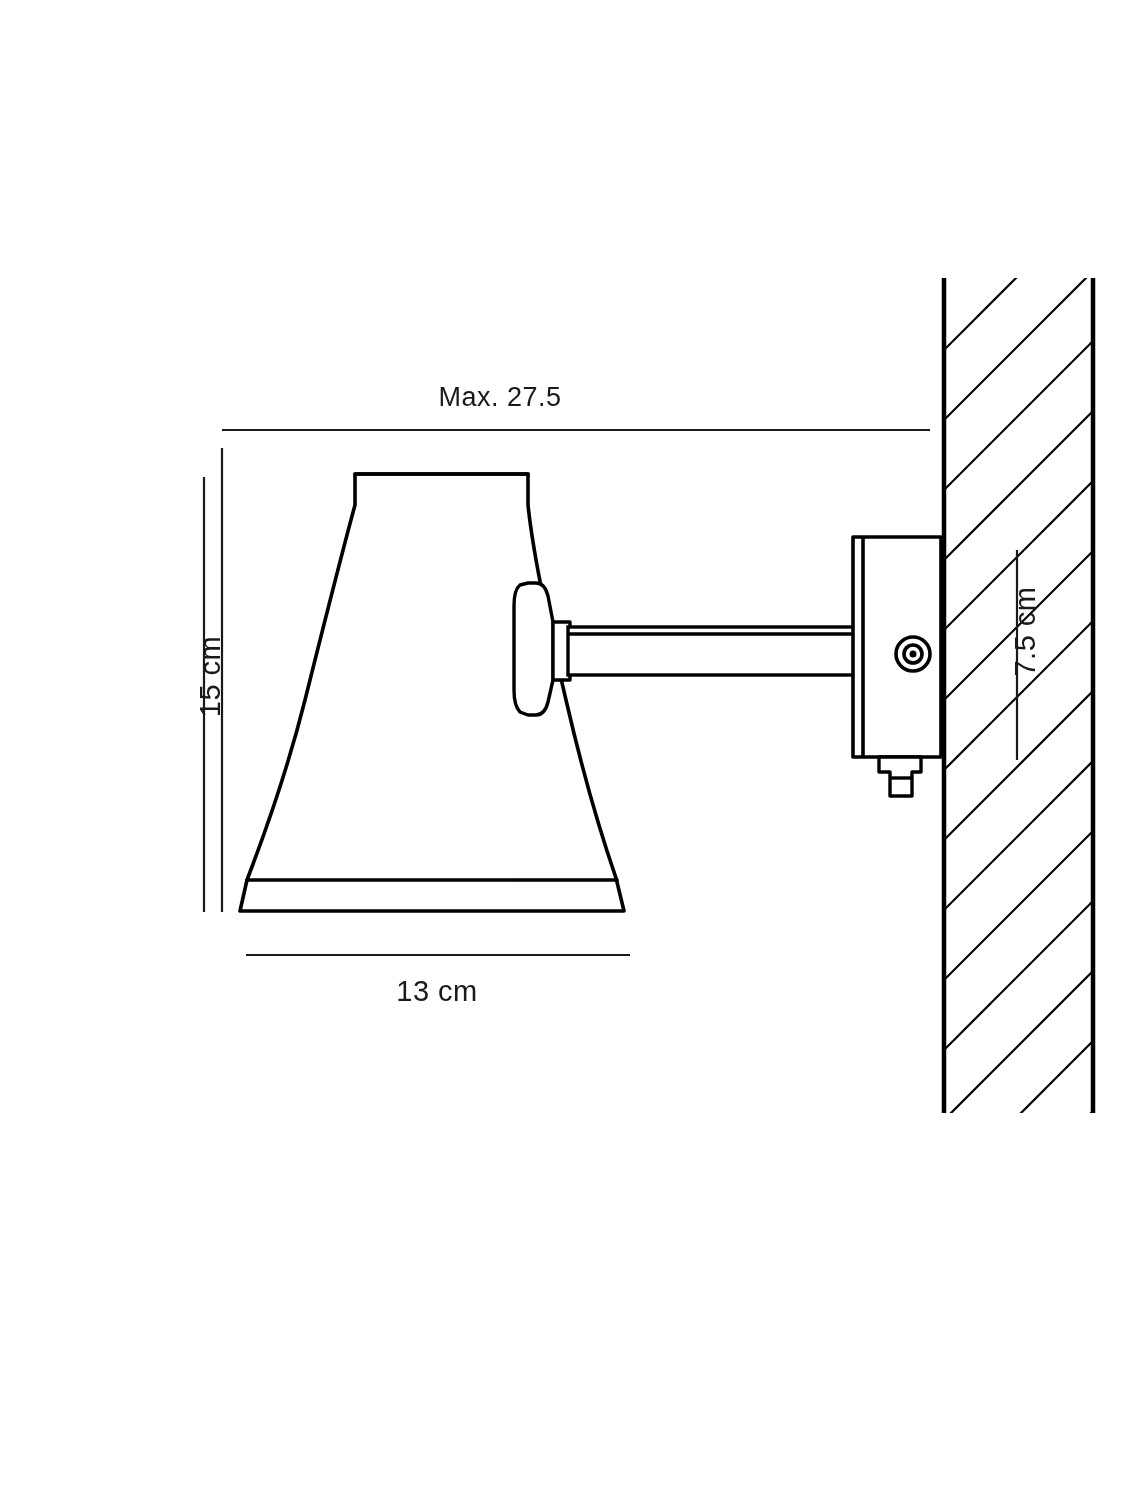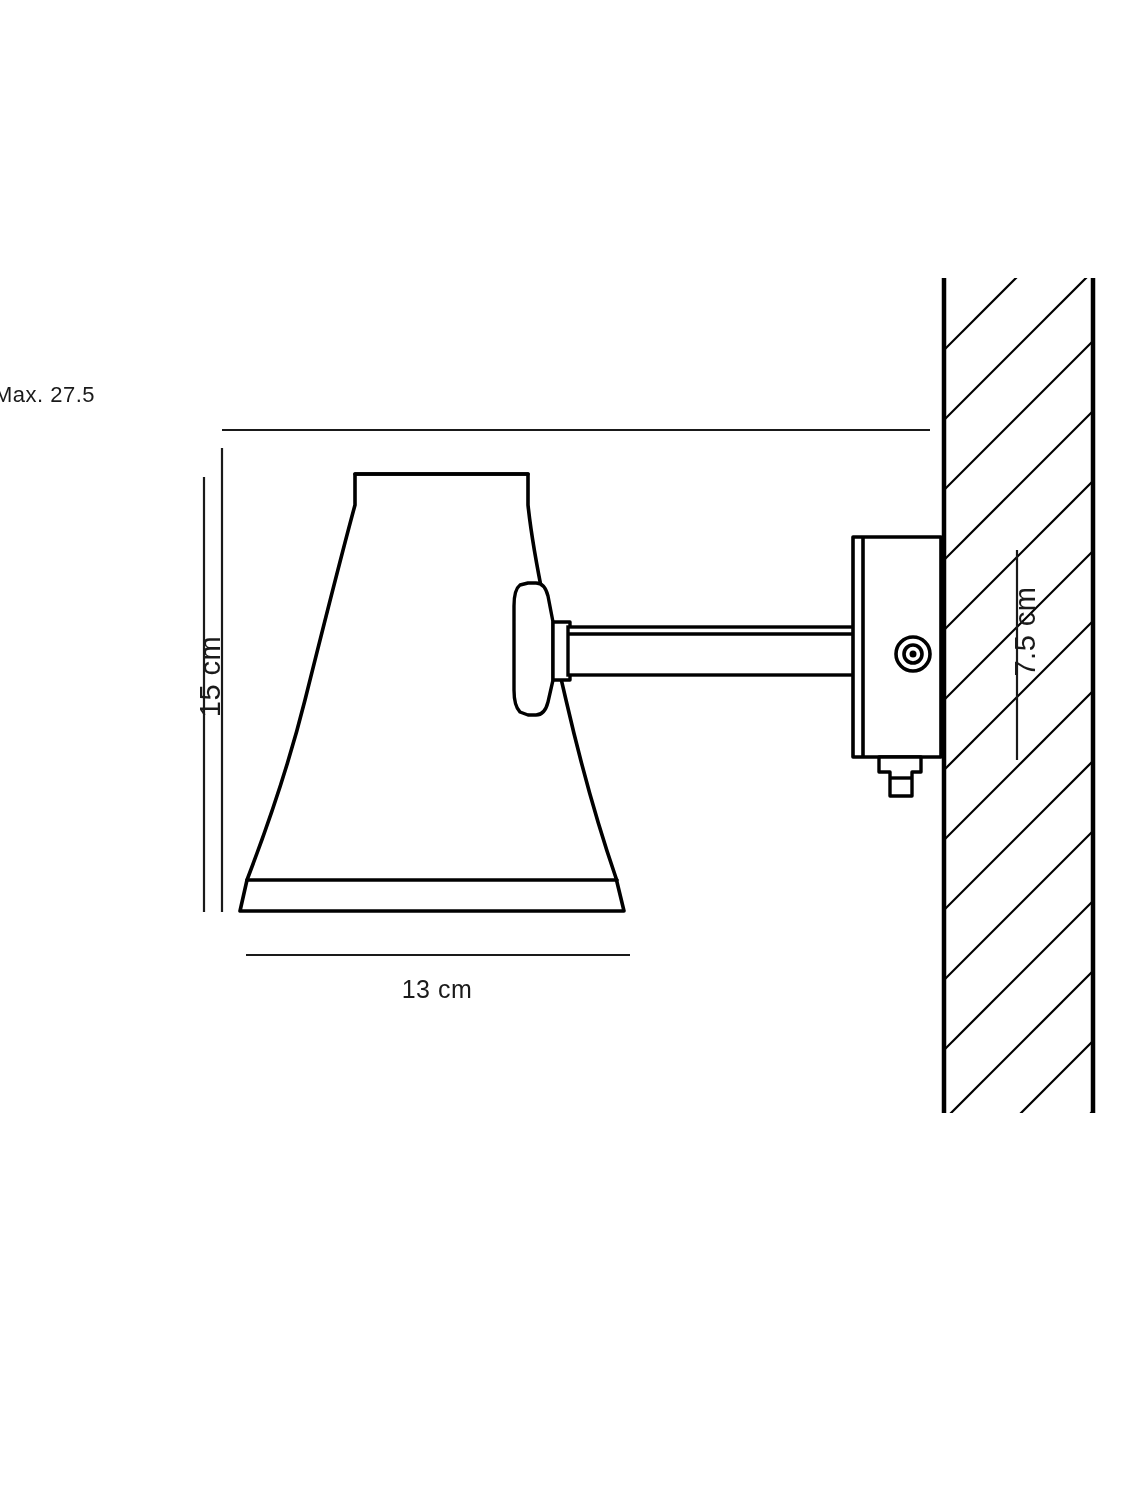--- a/index.html
+++ b/index.html
@@ -24,34 +24,34 @@
   .dim-label {
     position: absolute;
     color: #1a1a1a;
     font-family: "Liberation Sans", sans-serif;
     white-space: nowrap;
   }
   #label-max {
     left: 0;
     top: 382px;
     width: 1012px;
-    text-align: left;
-    font-size: 22px;
+    text-align: center;
+    font-size: 27px;
     letter-spacing: 0.5px;
   }
   #label-max-inner {
     display: inline-block;
     transform: translateX(-6px);
   }
   #label-width {
     left: 242px;
     top: 975px;
     width: 390px;
     text-align: center;
-    font-size: 25px;
+    font-size: 29px;
     letter-spacing: 0.5px;
   }
   #label-height {
     left: 140px;
     top: 660px;
     width: 140px;
     text-align: center;
     font-size: 29px;
     letter-spacing: 0.5px;
     transform: rotate(-90deg);

